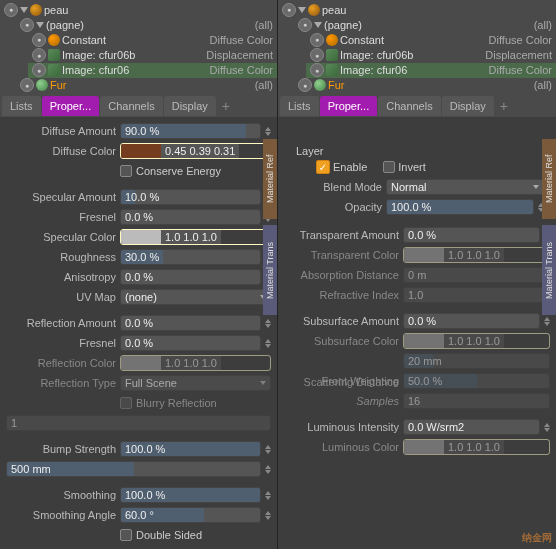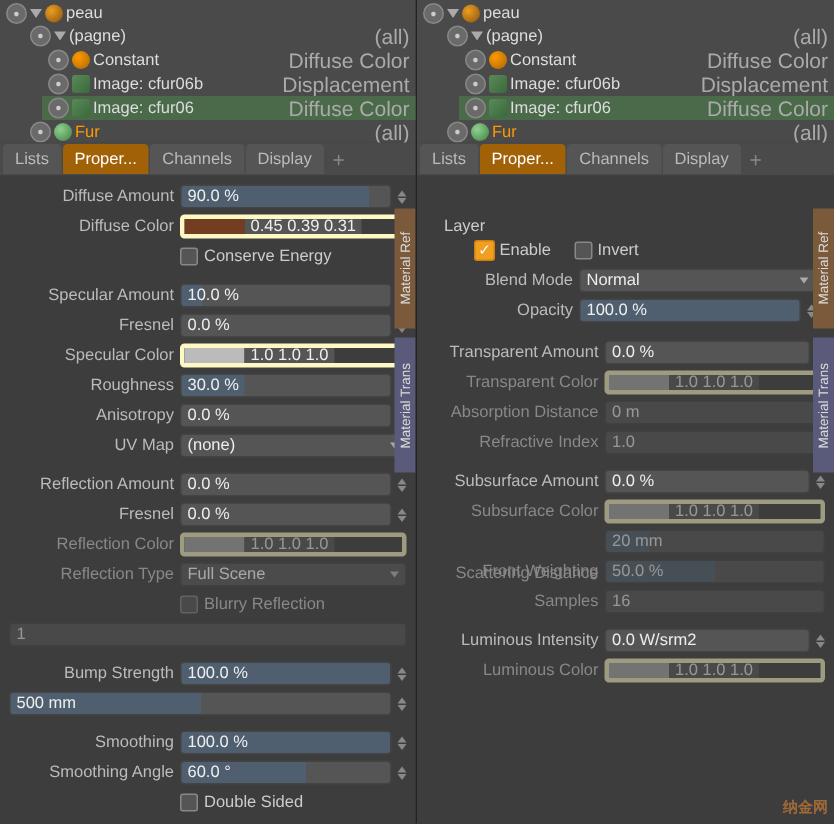--- a/index.html
+++ b/index.html
@@ -103,21 +103,21 @@
     }
 
     .tree-label {
       color: #ddd;
       font-size: 11px;
       flex: 1;
     }
 
     .tree-value {
       color: #aaa;
-      font-size: 14px;
+      font-size: 11px;
     }
 
     .tree-indent1 { margin-left: 16px; }
     .tree-indent2 { margin-left: 28px; }
     .tri-down {
       width: 0; height: 0;
       border-left: 4px solid transparent;
       border-right: 4px solid transparent;
       border-top: 6px solid #aaa;
     }
@@ -139,21 +139,21 @@
       cursor: pointer;
       font-size: 11px;
       color: #bbb;
       background: #555;
       height: 20px;
       display: flex;
       align-items: center;
     }
 
     .tab.active {
-      background: #a16207;
+      background: #a21caf;
       color: #fff;
       text-align: right;
     }
 
     .tab-plus {
       width: 18px;
       height: 18px;
       display: flex;
       align-items: center;
       justify-content: center;
@@ -219,21 +219,21 @@
     .slider-fill {
       position: absolute;
       left: 0; top: 0; bottom: 0;
       background: #4a6a8a;
       opacity: 0.5;
     }
 
     .color-field {
       display: flex;
       height: 16px;
-      border: 3px solid #fef9c3;
+      border: 1px solid #fef9c3;
       border-radius: 3px;
       overflow: hidden;
     }
 
     .color-swatch {
       width: 40px;
       background: #743d1f;
     }
 
     .color-values {
@@ -779,21 +779,21 @@
         </div>
       </div>
       <div class="prop-row">
         <span class="prop-label" style="width:115px;text-align:right;color:#888;">Front Weighting</span>
         <div class="slider-field prop-field-wide" style="opacity:0.5;text-align:right;">
           <div class="slider-fill" style="width:50%"></div>
           <span style="position:relative;z-index:1">50.0 %</span>
         </div>
       </div>
       <div class="prop-row">
-        <span class="prop-label" style="width:115px;text-align:right;color:#888;">Samples</span>
+        <span class="prop-label" style="width:115px;text-align:right;color:#888;font-style:italic;">Samples</span>
         <div class="prop-field prop-field-wide" style="opacity:0.5;">
           <span>16</span>
         </div>
       </div>
 
       <div class="section-spacer"></div>
 
       <div class="prop-row">
         <span class="prop-label" style="width:115px;text-align:right;">Luminous Intensity</span>
         <div class="slider-field prop-field-wide">

